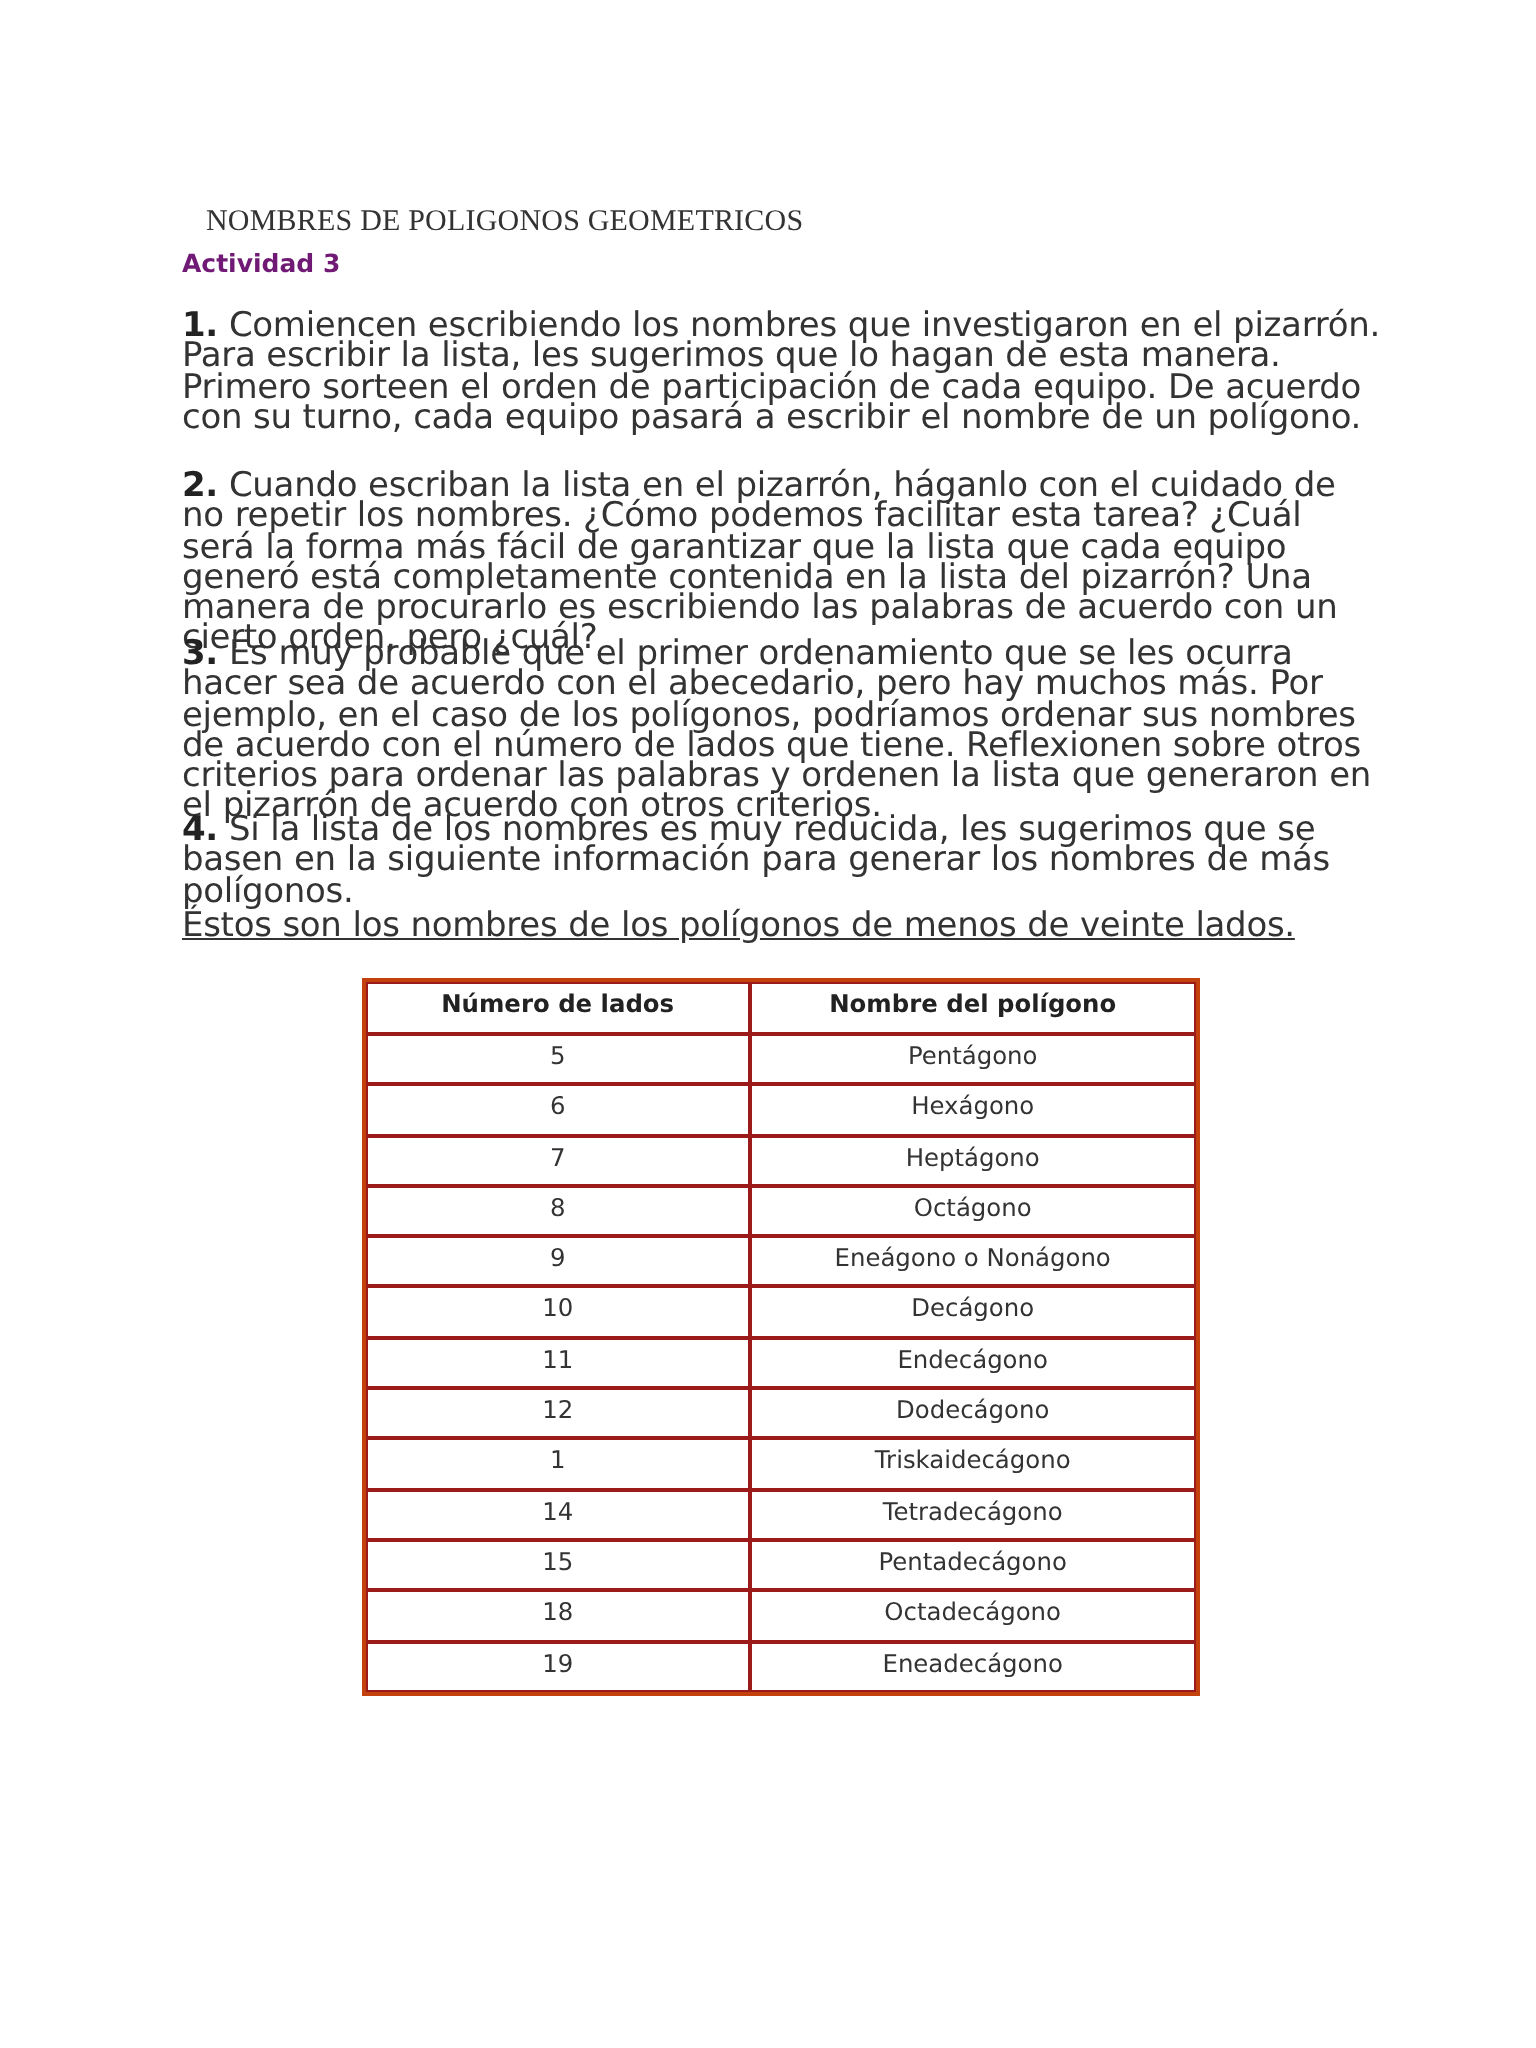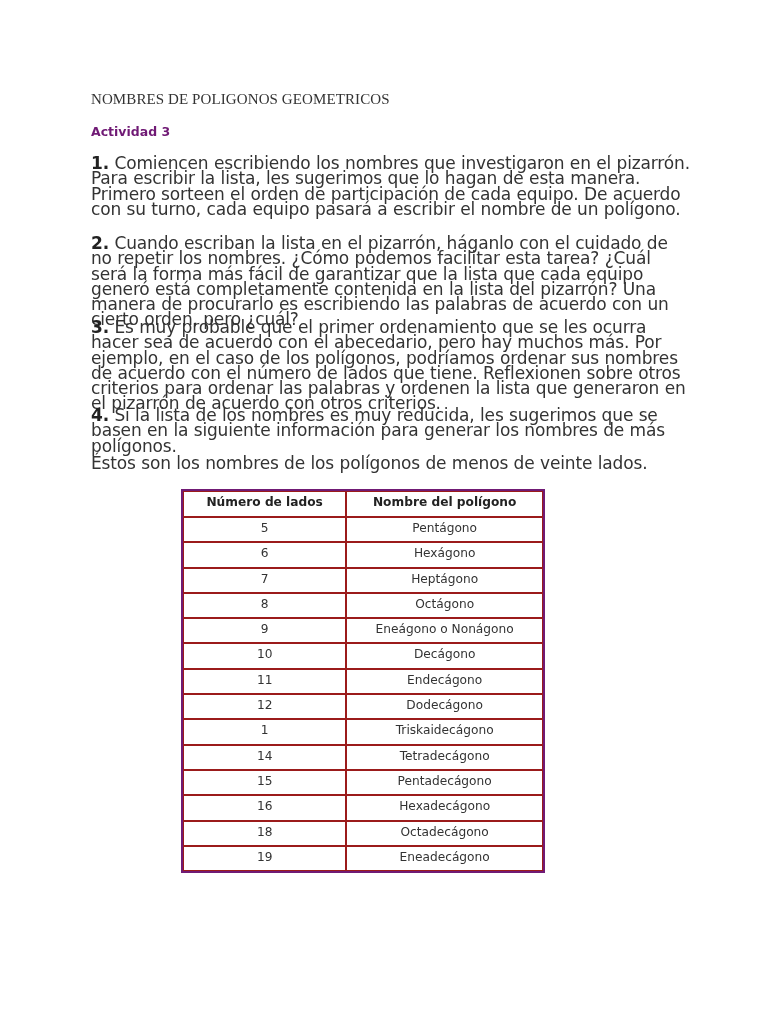--- a/index.html
+++ b/index.html
@@ -21,21 +21,21 @@
       width: 600px;
     }
     .doc-title {
       position: absolute;
       top: 91px;
       left: 0;
       font-family: "Liberation Serif", "DejaVu Serif", serif;
       font-size: 15px;
       color: #333333;
       white-space: nowrap;
-      margin: 0;
+      margin: 12px;
       font-weight: normal;
       letter-spacing: 0.1px;
     }
     .activity-heading {
       position: absolute;
       top: 124px;
       left: 0;
       font-family: "DejaVu Sans", sans-serif;
       font-size: 12.5px;
       font-weight: bold;
@@ -55,33 +55,33 @@
       word-spacing: 0.2px;
     }
     .para .num {
       font-weight: bold;
       color: #222222;
     }
     .p1 { top: 156px; }
     .p2 { top: 236px; }
     .p3 { top: 320px; }
     .p4 { top: 408px; }
-    .p5 { top: 456px; }
+    .p5 { top: 456px; text-decoration: underline; }
 
     .poly-table {
       position: absolute;
       left: 181px;
       top: 489px;
       border-collapse: separate;
       border-spacing: 0;
-      border: 2px solid #701a75;
+      border: 2px solid #c2410c;
       font-family: "DejaVu Sans", sans-serif;
       font-size: 12.2px;
       color: #333333;
-      width: 364px;
+      width: 419px;
     }
     .poly-table th, .poly-table td {
       border: 1px solid #9b1b1b;
       text-align: center;
       height: 23.3px;
       padding: 0;
       vertical-align: top;
       line-height: 20px;
     }
     .poly-table th {
@@ -161,24 +161,20 @@
       </tr>
       <tr>
         <td>14</td>
         <td>Tetradecágono</td>
       </tr>
       <tr>
         <td>15</td>
         <td>Pentadecágono</td>
       </tr>
       <tr>
-        <td>16</td>
-        <td>Hexadecágono</td>
-      </tr>
-      <tr>
         <td>18</td>
         <td>Octadecágono</td>
       </tr>
       <tr>
         <td>19</td>
         <td>Eneadecágono</td>
       </tr>
     </tbody>
 </table>
 

